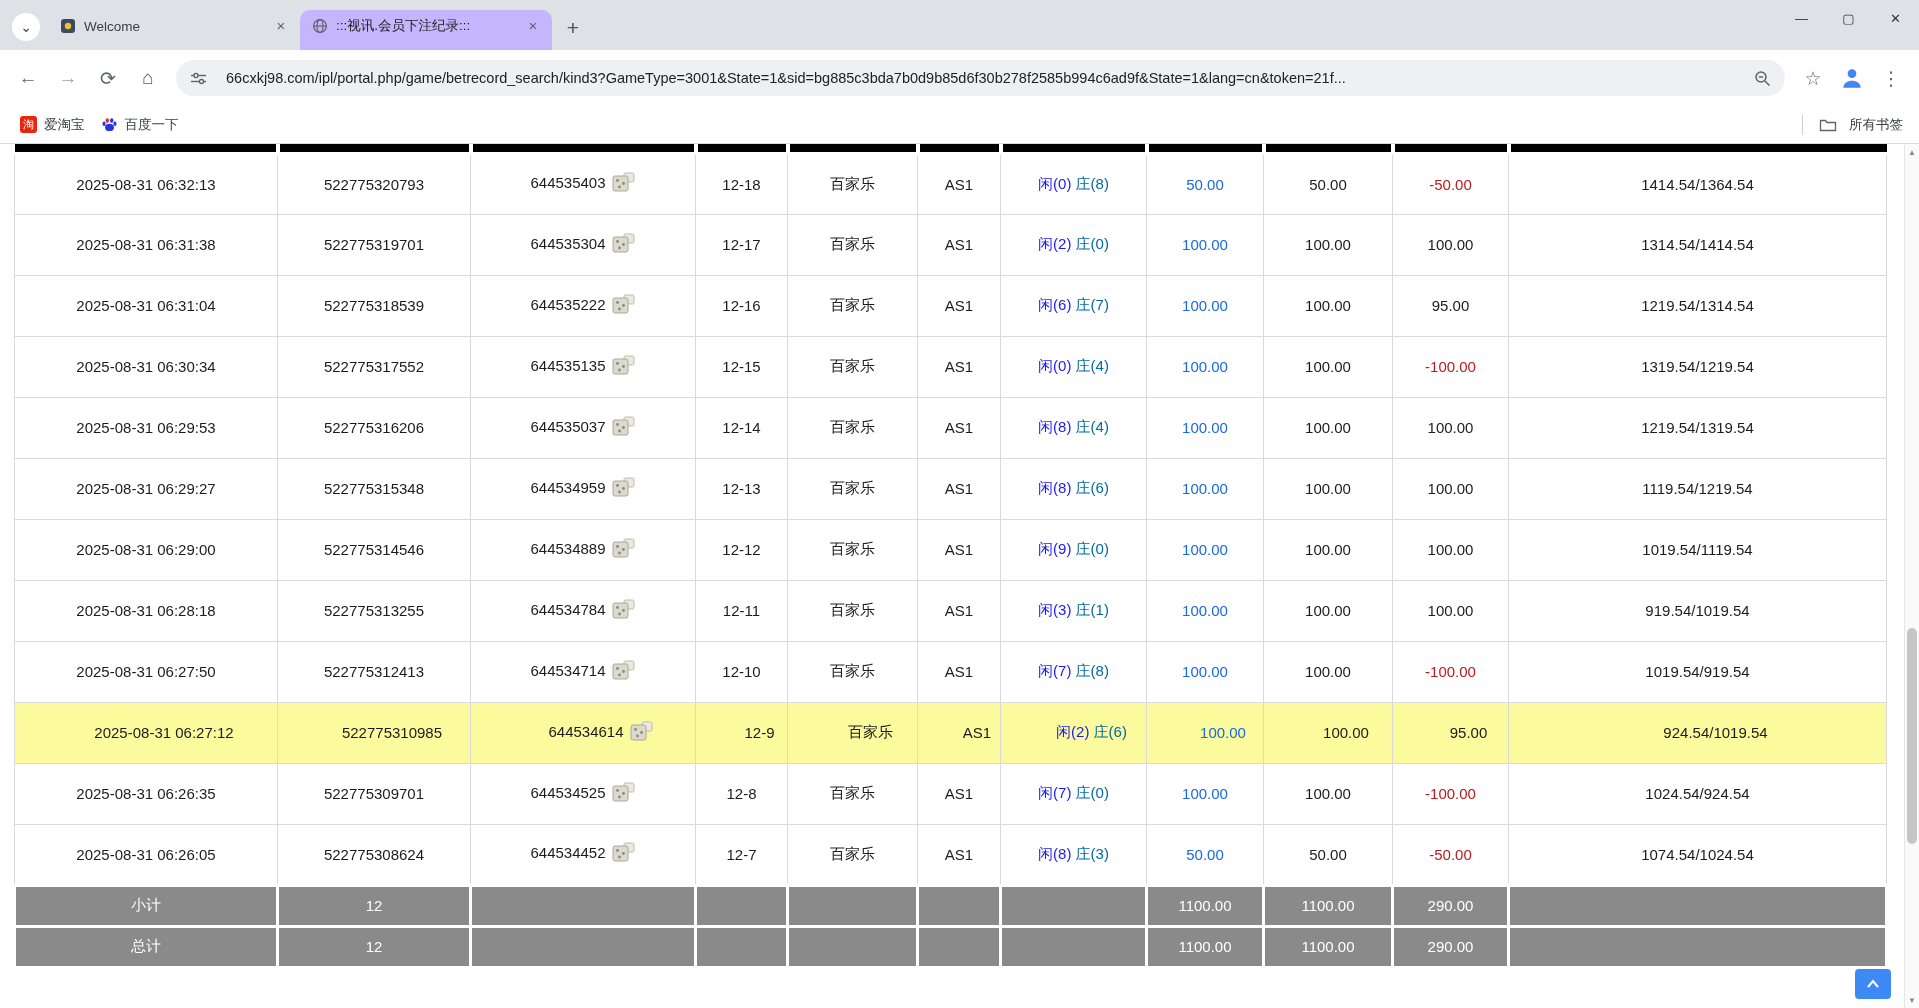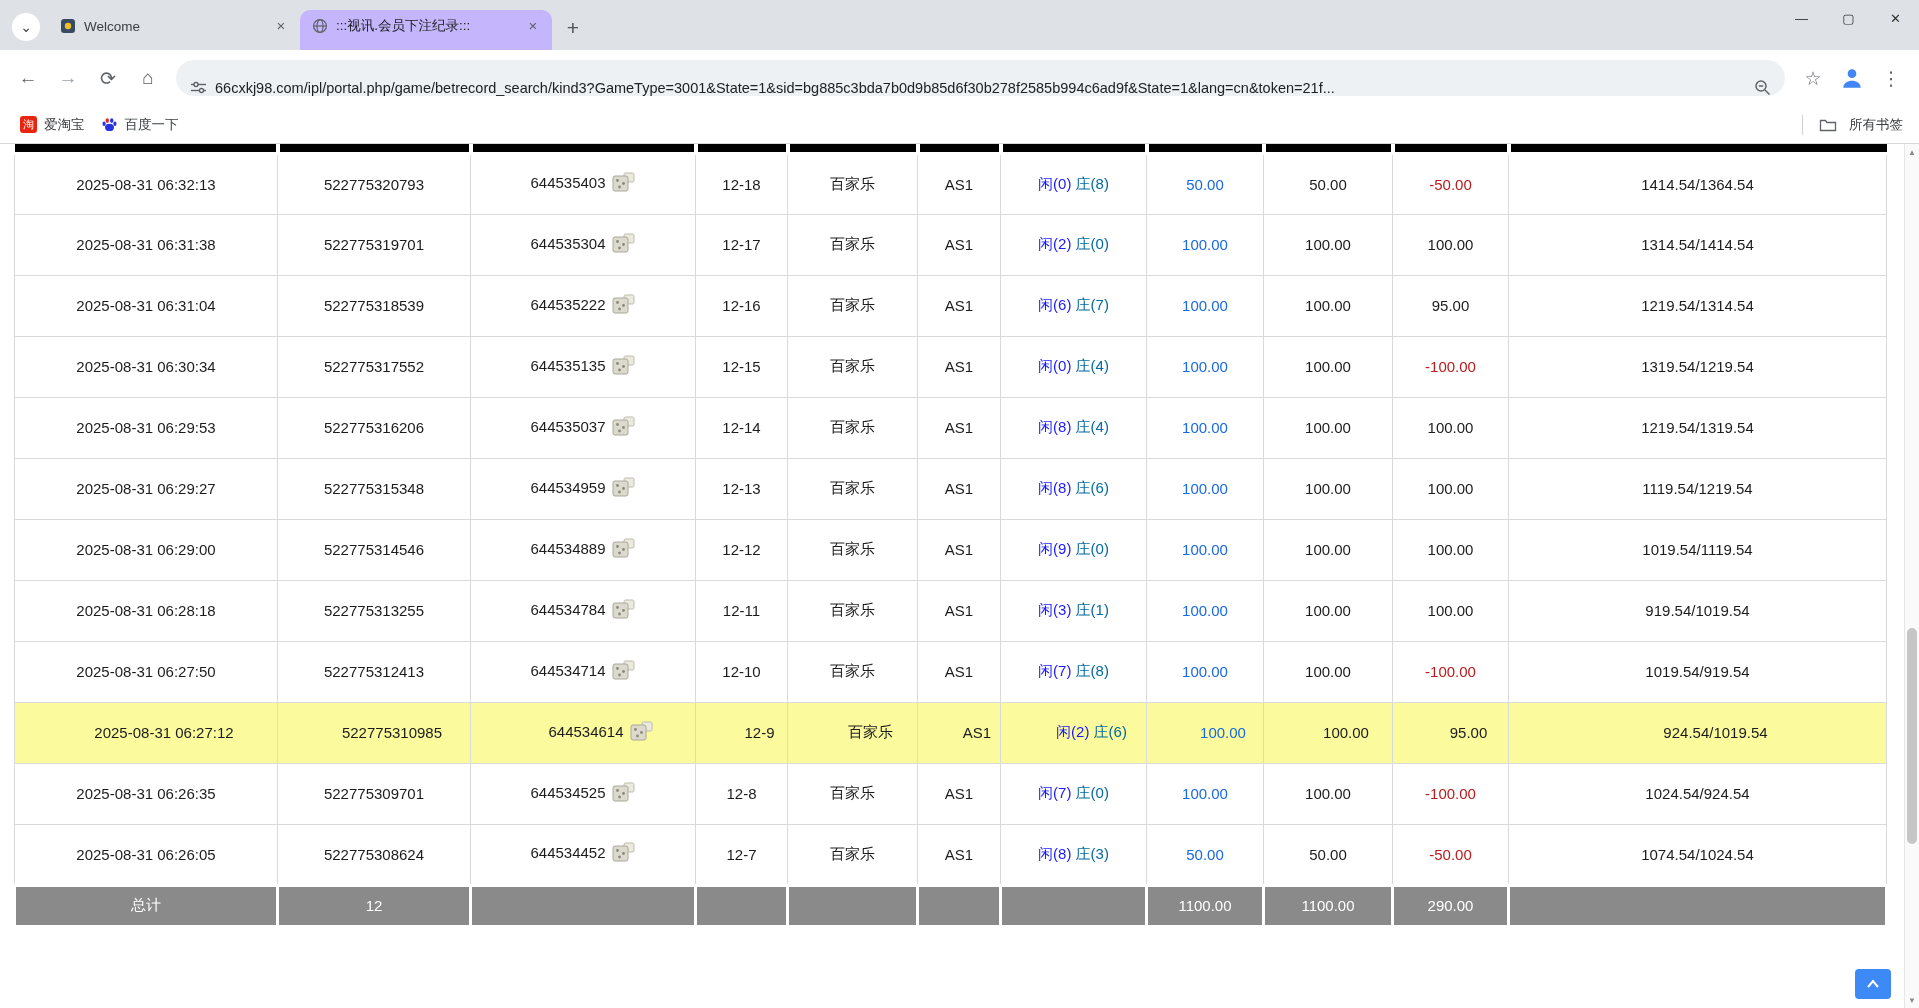--- a/index.html
+++ b/index.html
@@ -26,21 +26,21 @@
   .win-btn { width:47px; height:36px; display:flex; align-items:center; justify-content:center;
     color:#333; font-size:13px; cursor:pointer; }
 
   
   .toolbar { height:56px; background:#fff; display:flex; align-items:center;
     padding:0 10px; gap:4px; }
   .nav-btn { width:36px; height:36px; border-radius:50%; display:flex; align-items:center;
     justify-content:center; color:#5f6368; font-size:19px; cursor:pointer; flex:none; }
   .nav-btn.fwd { color:#9aa0a6; }
   .omnibox { flex:1; height:36px; background:#eef1f4; border-radius:18px; display:flex;
-    align-items:flex-end; padding:0 14px; gap:8px; margin:0 6px; min-width:0; }
+    align-items:center; padding:0 14px; gap:19px; margin:0 6px; min-width:0; }
   .omnibox .url { font-size:14.5px; color:#202124; white-space:nowrap; overflow:hidden;
     flex:1; }
   .ic { display:flex; align-items:center; justify-content:center; flex:none; cursor:pointer; }
   .avatar { width:34px; height:34px; border-radius:50%; display:flex; align-items:center;
     justify-content:center; overflow:hidden; cursor:pointer; flex:none; }
 
   
   .bookmarks { height:38px; background:#fff; display:flex; align-items:center;
     padding:0 12px; font-size:13.5px; color:#3c4043; border-bottom:1px solid #d9dadc; }
   .bm { display:flex; align-items:center; gap:7px; padding:4px 8px; border-radius:6px;
@@ -484,20 +484,33 @@
       <span class="xian">闲(8)</span> <span class="zhuang">庄(3)</span>
     </td>
     <td class="amount">50.00</td>
     <td>50.00</td>
     <td class="winloss neg">-50.00</td>
     <td>1074.54/1024.54</td>
   </tr>
       </tbody>
     <tfoot>
       <tr>
+        <td>小计</td>
+        <td>12</td>
+        <td></td>
+        <td></td>
+        <td></td>
+        <td></td>
+        <td></td>
+        <td>1100.00</td>
+        <td>1100.00</td>
+        <td>290.00</td>
+        <td></td>
+      </tr>
+      <tr>
         <td>总计</td>
         <td>12</td>
         <td></td>
         <td></td>
         <td></td>
         <td></td>
         <td></td>
         <td>1100.00</td>
         <td>1100.00</td>
         <td>290.00</td>

